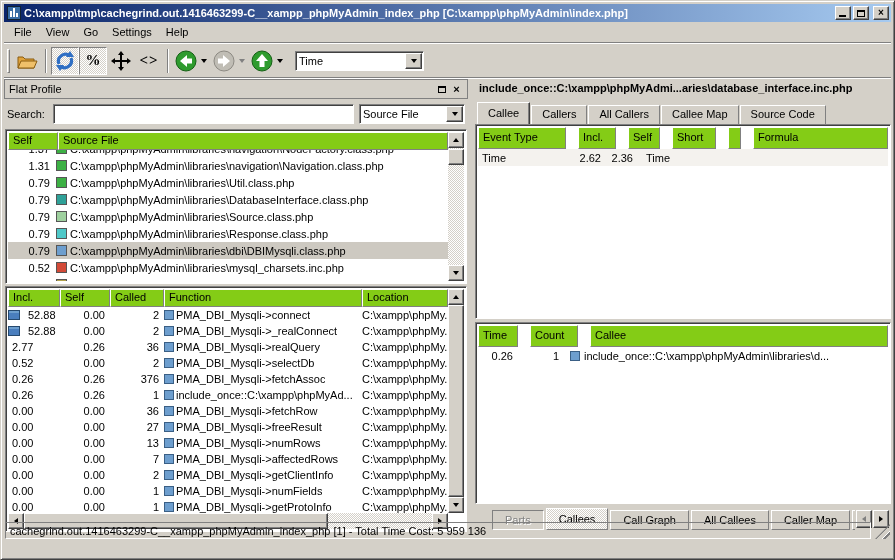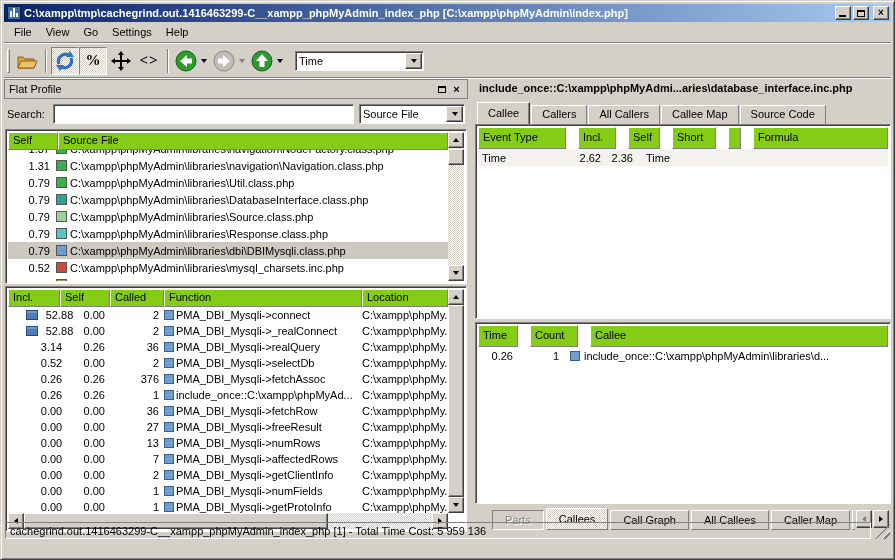--- a/index.html
+++ b/index.html
@@ -79,21 +79,21 @@
   .rows { position:absolute; left:2px; top:20px; right:18px; bottom:2px; overflow:hidden; background:#fff; }
   .vsb { position:absolute; right:2px; top:2px; bottom:2px; width:16px; background-image:conic-gradient(#fff 25%, #d4d0c8 0 50%, #fff 0 75%, #d4d0c8 0); background-size:2px 2px; }
   .hsb { position:absolute; left:2px; right:18px; bottom:2px; height:16px; background-image:conic-gradient(#fff 25%, #d4d0c8 0 50%, #fff 0 75%, #d4d0c8 0); background-size:2px 2px; }
   .thumb { position:absolute; border:1px solid; border-color:#fff #404040 #404040 #fff; box-shadow: inset -1px -1px 0 #808080; background:#d4d0c8; }
 
   .frow { height:17px; display:flex; align-items:center; white-space:nowrap; }
   .frow .self { width:46px; text-align:right; padding-right:4px; flex:none; }
   .sq { width:11px; height:11px; border:1px solid #555; margin:0 3px 0 2px; flex:none; }
   .frow.selected { background:#cdc9c1; }
   .grow { height:16px; display:flex; align-items:center; white-space:nowrap; }
-  .grow .c-incl { width:52px; flex:none; text-align:right; padding-right:5px; display:flex; align-items:center; justify-content:center;padding-left:36px; }
+  .grow .c-incl { width:52px; flex:none; text-align:right; padding-right:5px; display:flex; align-items:center; justify-content:space-between; }
   .grow .c-self { width:50px; flex:none; text-align:right; padding-right:5px; }
   .grow .c-called { width:54px; flex:none; text-align:right; padding-right:5px; }
   .grow .c-func { width:198px; flex:none; display:flex; align-items:center; overflow:hidden; }
   .grow .c-loc { flex:1; overflow:hidden; }
   .bar-ico { width:12px; height:10px; background:#4a7ebe; border:1px solid #26496e; margin-right:4px; flex:none;
     box-shadow: inset 0 2px 0 #6d9ece; }
   .fn-ico { width:10px; height:10px; background:#6d9ece; border:1px solid #3a5f85; margin-right:2px; flex:none; }
 
   
   .detail-title { position:absolute; left:4px; top:3px; right:2px; height:17px; font-weight:bold; white-space:nowrap; overflow:hidden; }
@@ -360,21 +360,21 @@
               <span class="c-self">0.00</span>
               <span class="c-called">2</span>
               <span class="c-func">
                 <span class="fn-ico"></span>
                 <span class="ellip">PMA_DBI_Mysqli-&gt;_realConnect</span>
               </span>
               <span class="c-loc ellip">C:\xampp\phpMy...</span>
             </div>
             <div class="grow">
               <span class="c-incl">
-                <span style="margin-left:4px">3.14</span>
+                <span style="margin-left:4px">2.77</span>
               </span>
               <span class="c-self">0.26</span>
               <span class="c-called">36</span>
               <span class="c-func">
                 <span class="fn-ico"></span>
                 <span class="ellip">PMA_DBI_Mysqli-&gt;realQuery</span>
               </span>
               <span class="c-loc ellip">C:\xampp\phpMy...</span>
             </div>
             <div class="grow">

